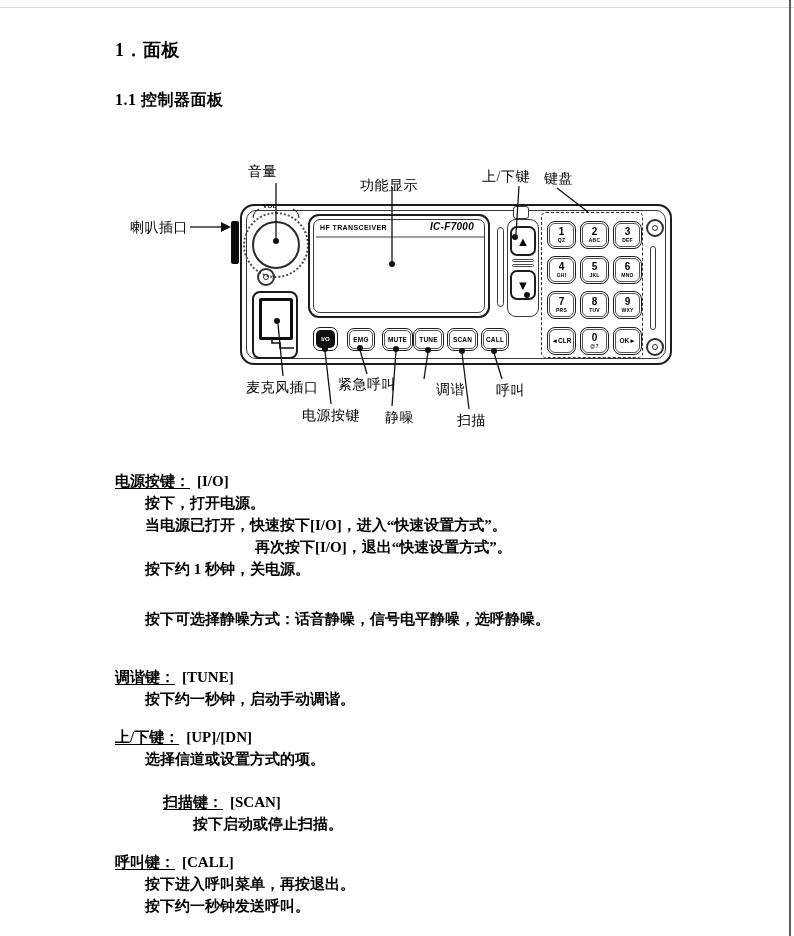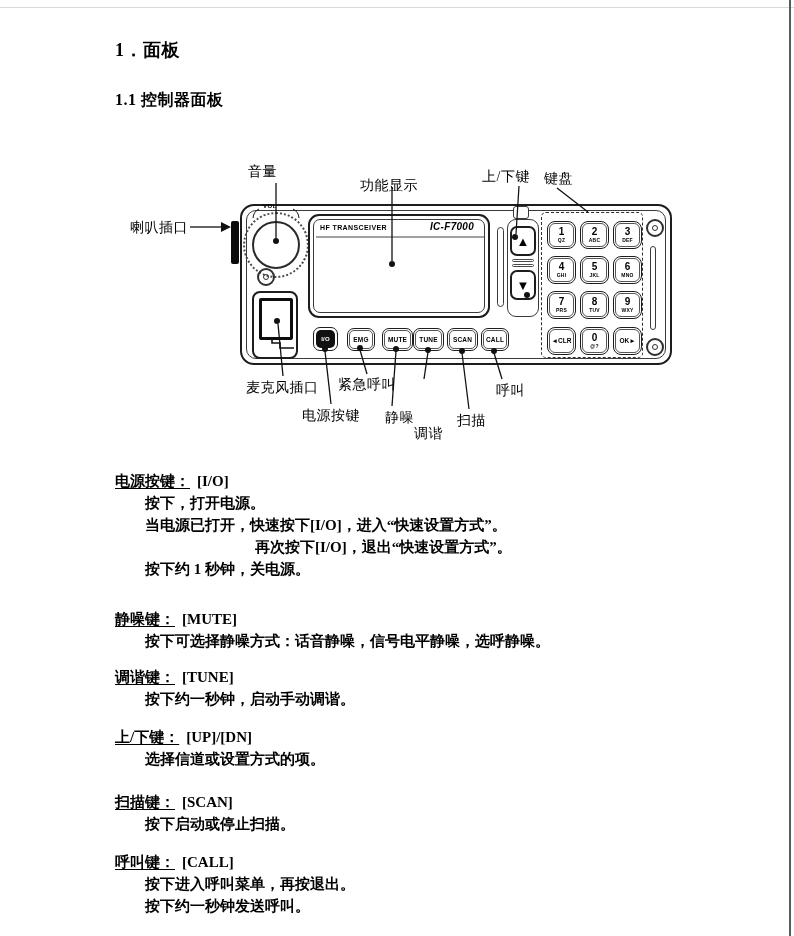--- a/index.html
+++ b/index.html
@@ -208,51 +208,50 @@
     </g>
   </svg>
 
   <div class="lbl" style="left:248px;top:163px;">音量</div>
   <div class="lbl" style="left:360px;top:166px;margin-top:11px;">功能显示</div>
   <div class="lbl" style="left:482px;top:168px;">上/下键</div>
   <div class="lbl" style="left:544px;top:170px;">键盘</div>
   <div class="lbl" style="left:130px;top:219px;">喇叭插口</div>
   <div class="lbl" style="left:246px;top:379px;">麦克风插口</div>
   <div class="lbl" style="left:338px;top:376px;">紧急呼叫</div>
-  <div class="lbl" style="left:414px;top:381px;margin-top:44px;">调谐</div>
+  <div class="lbl" style="left:436px;top:381px;">调谐</div>
   <div class="lbl" style="left:496px;top:382px;">呼叫</div>
   <div class="lbl" style="left:302px;top:407px;">电源按键</div>
   <div class="lbl" style="left:377px;top:409px;padding-left:8px;">静噪</div>
   <div class="lbl" style="left:457px;top:412px;">扫描</div>
 </div>
 
 <div class="sec" style="top:470px;">
   <div><span class="term">电源按键：</span><span class="keyname">[I/O]</span></div>
   <div class="ln">按下，打开电源。</div>
   <div class="ln">当电源已打开，快速按下[I/O]，进入“快速设置方式”。</div>
   <div class="ln ln--deep">再次按下[I/O]，退出“快速设置方式”。</div>
   <div class="ln">按下约 1 秒钟，关电源。</div>
 </div>
 
 <div class="sec" style="top:608px;">
-  <div><span class="term">静噪键：</span><span class="keyname">[MUTE]</span></div>
   <div class="ln">按下可选择静噪方式：话音静噪，信号电平静噪，选呼静噪。</div>
 </div>
 
 <div class="sec" style="top:666px;">
   <div><span class="term">调谐键：</span><span class="keyname">[TUNE]</span></div>
   <div class="ln">按下约一秒钟，启动手动调谐。</div>
 </div>
 
 <div class="sec" style="top:726px;">
   <div><span class="term">上/下键：</span><span class="keyname">[UP]/[DN]</span></div>
   <div class="ln">选择信道或设置方式的项。</div>
 </div>
 
-<div class="sec" style="top:791px;">
+<div class="sec" style="top:791px;margin-left:48px;">
   <div><span class="term">扫描键：</span><span class="keyname">[SCAN]</span></div>
   <div class="ln">按下启动或停止扫描。</div>
 </div>
 
 <div class="sec" style="top:851px;">
   <div><span class="term">呼叫键：</span><span class="keyname">[CALL]</span></div>
   <div class="ln">按下进入呼叫菜单，再按退出。</div>
   <div class="ln">按下约一秒钟发送呼叫。</div>
 </div>
 

